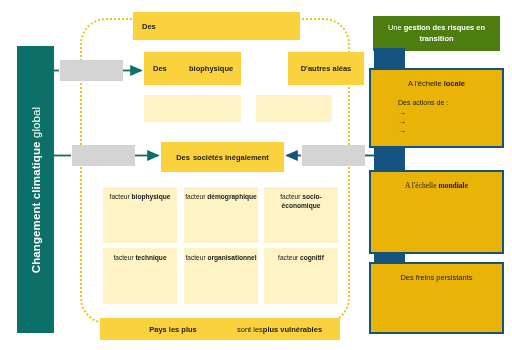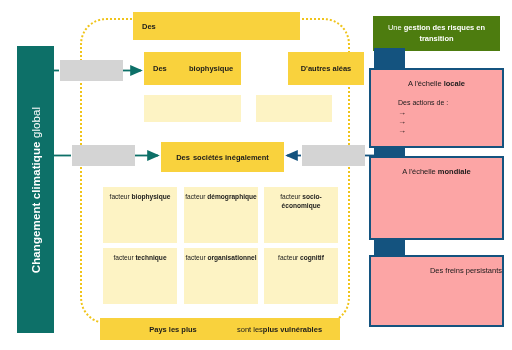--- a/index.html
+++ b/index.html
@@ -153,28 +153,28 @@
   }
   .spine-1 { top: 48px; height: 22px; }
   .spine-2 { top: 146px; height: 26px; }
   .spine-3 { top: 238px; height: 26px; }
 
   .blue-card {
     position: absolute;
     left: 369px;
     width: 135px;
     border: 2.5px solid #14537f;
-    background: #fca5a5;
+    background: #eab308;
     box-sizing: border-box;
     text-align: center;
     font-size: 7.5px;
   }
   .card-1 { top: 68px;  height: 80px; }
-  .card-2 { top: 156px; height: 84px; }
-  .card-3 { top: 255px; height: 72px; text-align: right; }
+  .card-2 { top: 170px; height: 84px; font-family: Liberation Serif, serif; }
+  .card-3 { top: 262px; height: 72px; }
   .blue-card .card-title { margin-top: 9px; }
   .blue-card .card-title b { font-weight: bold; }
   .blue-card .card-sub {
     margin-top: 11px;
     text-align: left;
     padding-left: 27px;
     font-size: 7px;
   }
   .arrow-list {
     text-align: left;

